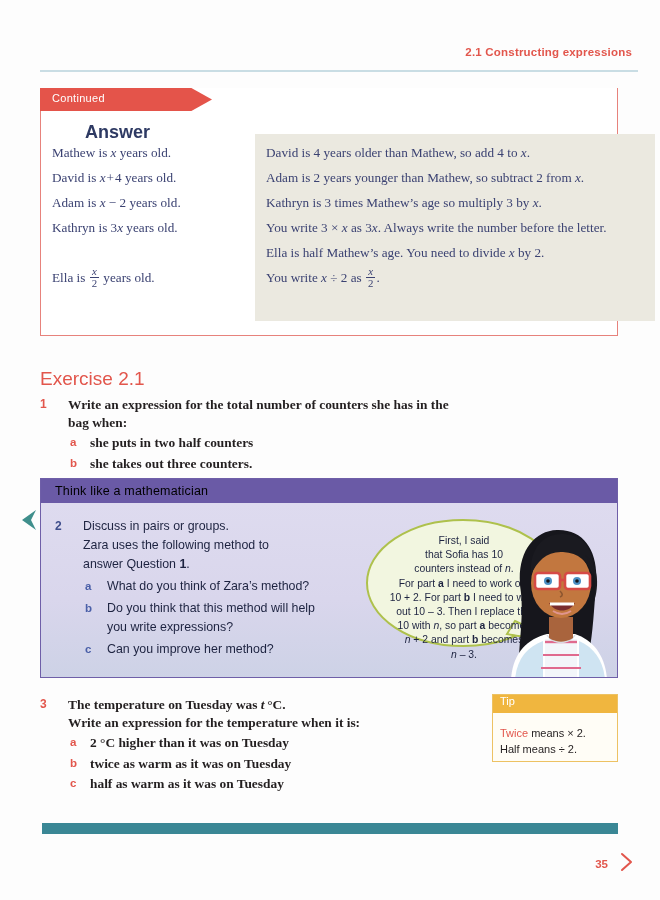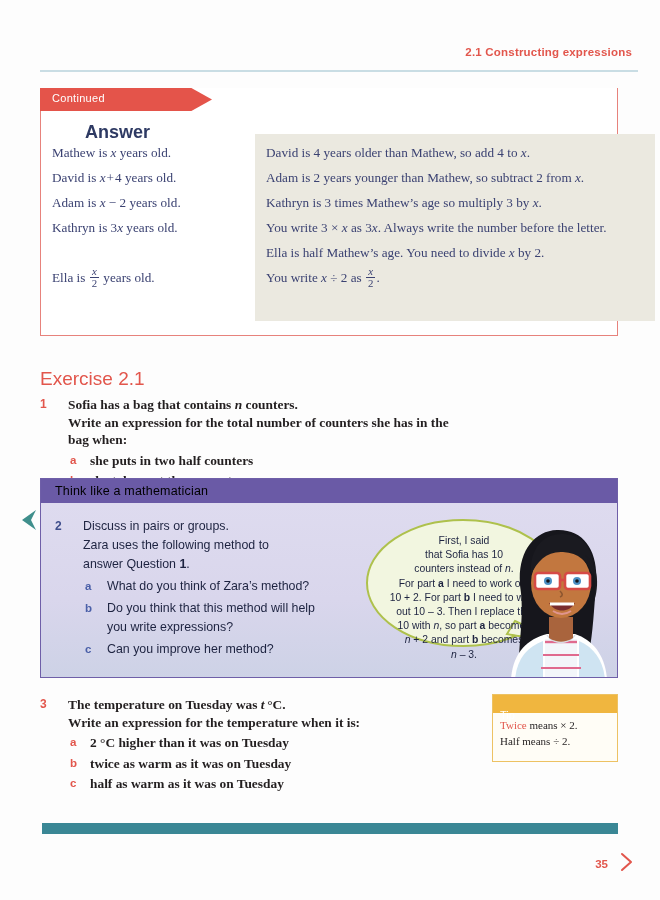--- a/index.html
+++ b/index.html
@@ -263,26 +263,26 @@
     border: 1px solid #edc263;
     box-sizing: border-box;
     background: #fffdf6;
   }
   .tip-header {
     height: 18px;
     background: #f0b63f;
     color: #ffffff;
     font-family: "Liberation Sans", sans-serif;
     font-size: 11px;
-    padding: 14px 0 0 7px;
+    padding: 0 0 0 7px;
     box-sizing: border-box;
   }
   .tip-body {
-    padding: 5px 7px;
-    font-family: Liberation Serif, serif;
+    padding: 13px 7px;
+    font-family: Liberation Sans, sans-serif;
     font-size: 11px;
     line-height: 15.5px;
     color: #231f20;
   }
   .tip-body .kw { color: #e2564c; }
 
   
   .footer-bar {
     position: absolute;
     left: 42px;
@@ -341,21 +341,20 @@
       <div>Ella is half Mathew’s age. You need to divide <span class="it">x</span> by 2.</div>
       <div>You write <span class="it">x</span> ÷ 2 as <span class="frac"><span class="num it">x</span><span class="den">2</span></span>.</div>
     </div>
   </div>
 
   <div class="exercise-title">Exercise 2.1</div>
 
   <div class="q" id="q1">
     <span class="qnum">1</span>
     <div class="qbody">
-      <div class="stem">Sofia has a bag that contains <span class="it">n</span> counters.</div>
       <div class="stem">Write an expression for the total number of counters she has in the bag when:</div>
       <div class="sub">
         <span class="letter">a</span>
         <span>she puts in two half counters</span>
       </div>
       <div class="sub">
         <span class="letter">b</span>
         <span>she takes out three counters.</span>
       </div>
     </div>

